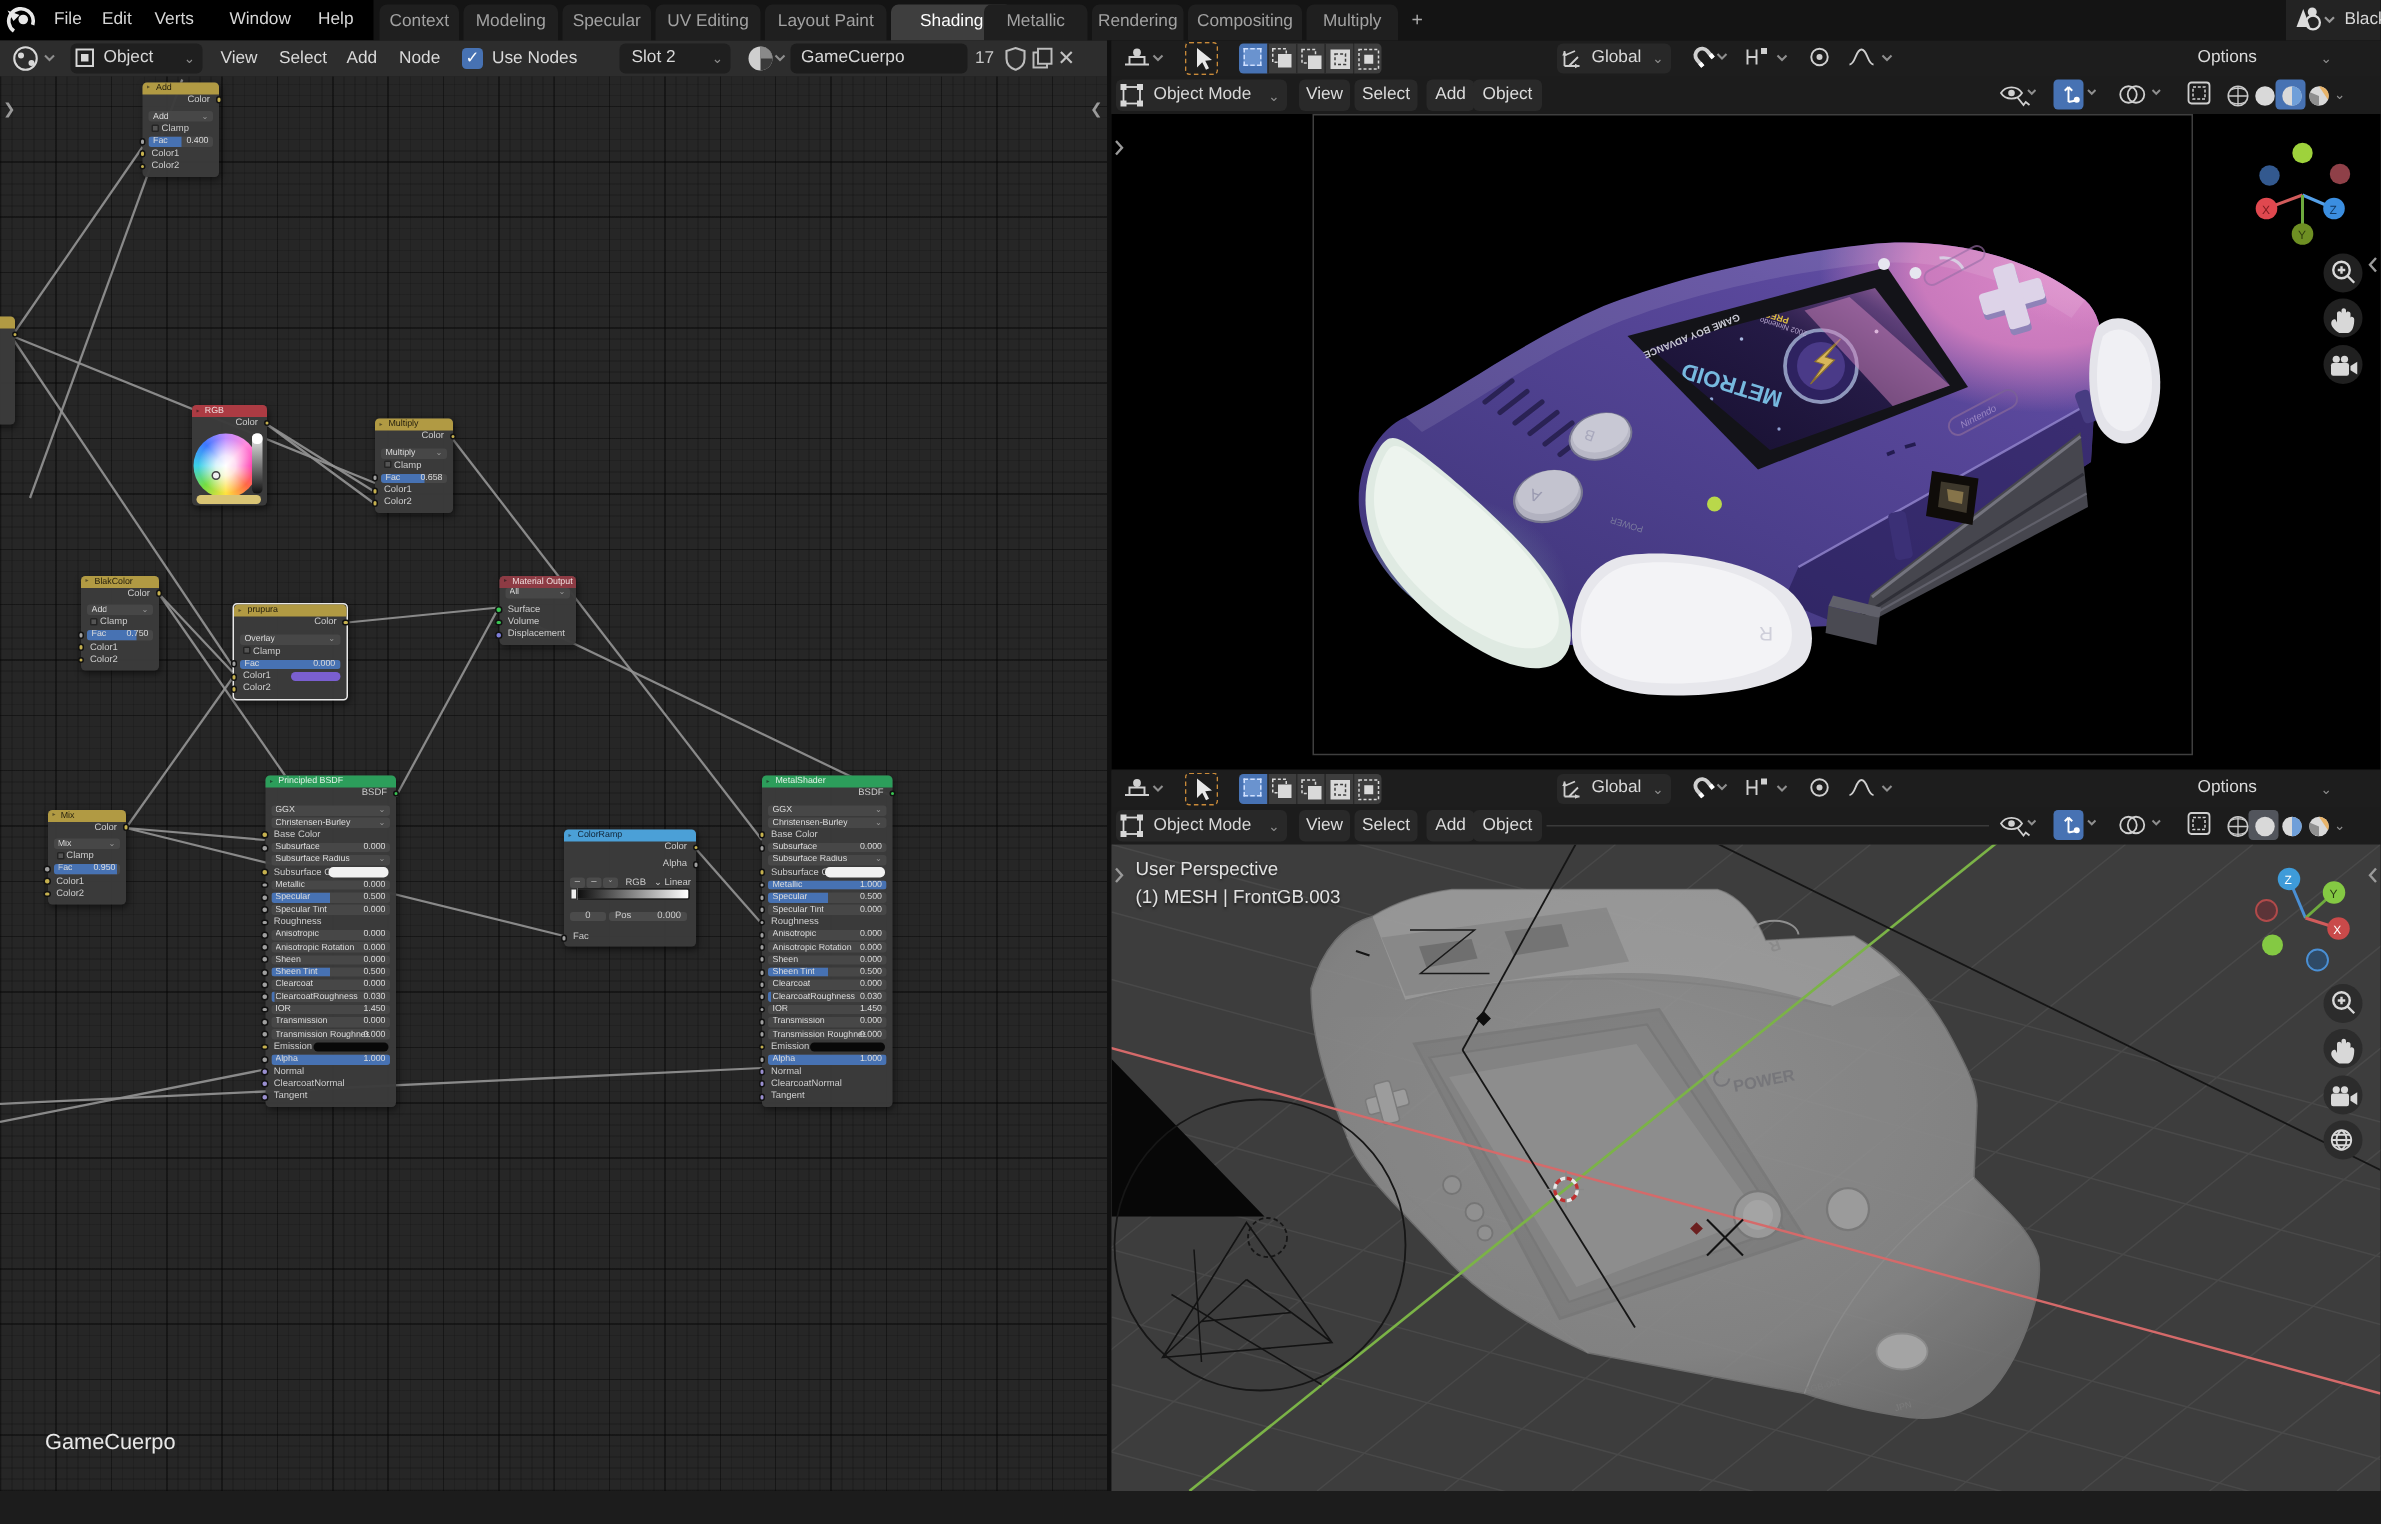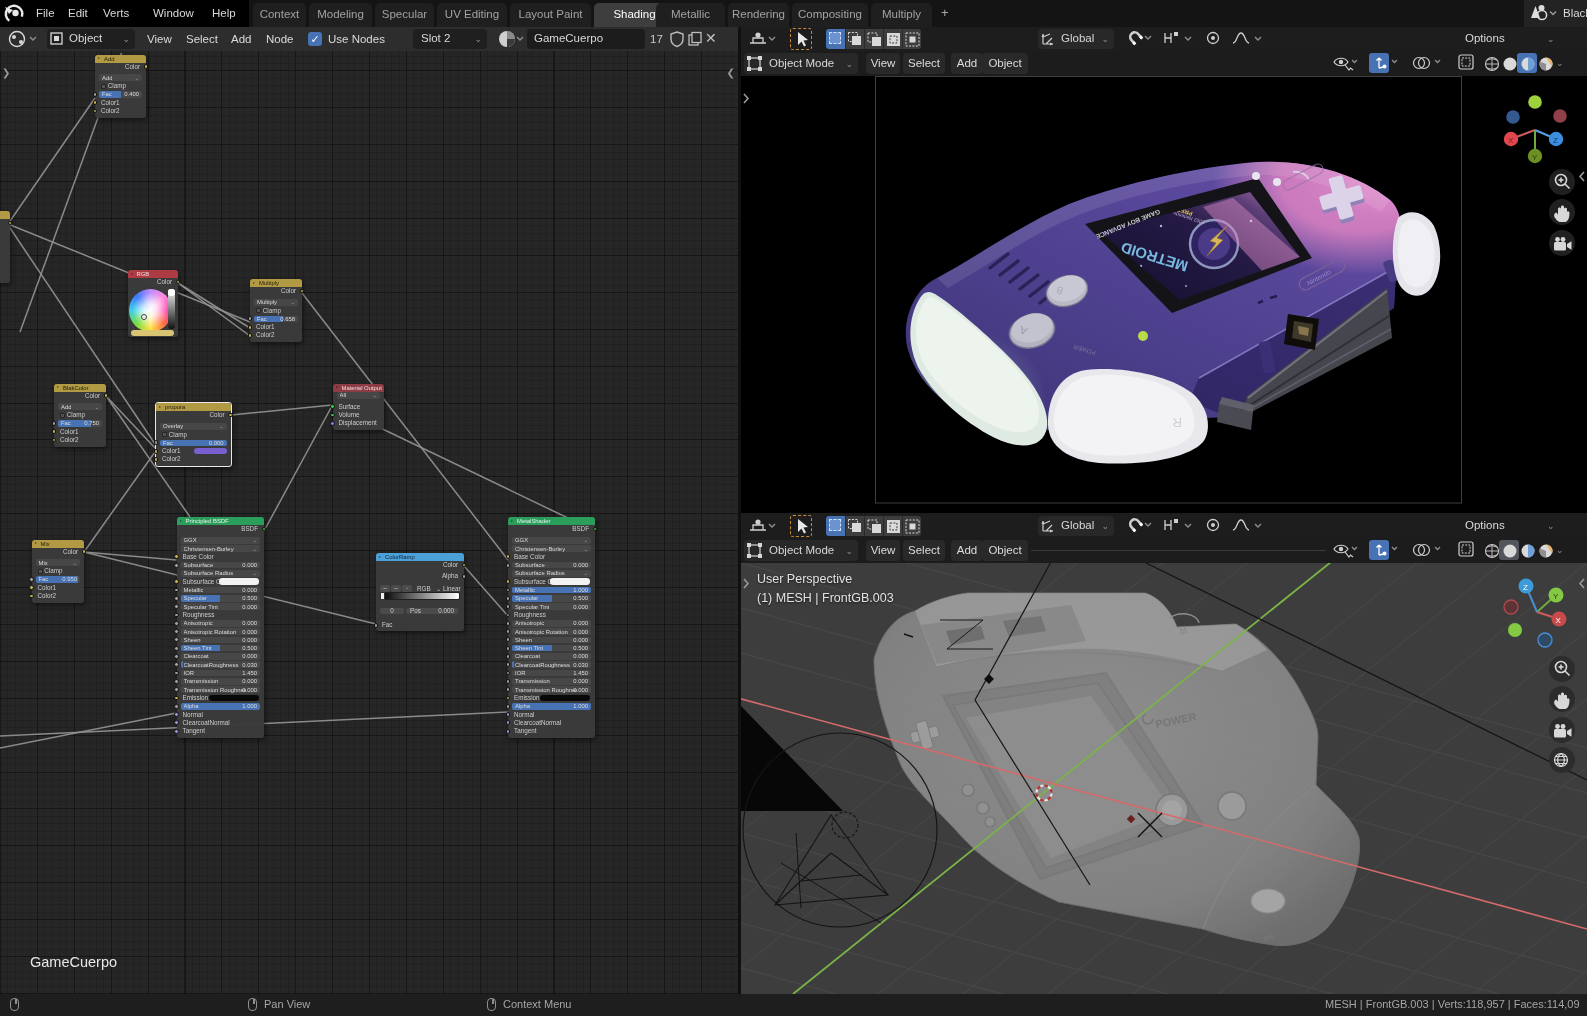--- a/index.html
+++ b/index.html
@@ -1192,27 +1192,13 @@
   <circle cx="820" cy="197" r="6.5"></circle>
           <path d="M813.5,197 h13 M820,190.5 a8,8 0 0 1 0,13 M820,190.5 a8,8 0 0 0 0,13 M814.5,193.5 h11 M814.5,200.5 h11"></path>
 </g>
 <path d="M3,16 l4,4.5 l-4,4.5" stroke="#9a9a9a" stroke-width="1.6" fill="none"></path>
 <path d="M843,16 l-4,4.5 l4,4.5" stroke="#9a9a9a" stroke-width="1.6" fill="none"></path>
 </svg>
 <div class="vptext" style="left:16px;top:9px">User Perspective</div>
 <div class="vptext" style="left:16px;top:28px">(1) MESH | FrontGB.003</div>
     </div>
 
-<div class="abs" id="status">
-  <div class="mouse" style="left:10px">
-        <i></i>
-      </div>
-  <div class="mouse" style="left:248px">
-        <i></i>
-      </div>
-  <span style="position:absolute;left:264px;top:4px">Pan View</span>
-  <div class="mouse" style="left:487px">
-        <i></i>
-      </div>
-  <span style="position:absolute;left:503px;top:4px">Context Menu</span>
-  <span style="position:absolute;left:1325px;top:4px;white-space:nowrap">MESH | FrontGB.003 | Verts:118,957 | Faces:114,09</span>
-</div>
 
 </div>
 </body></html>

